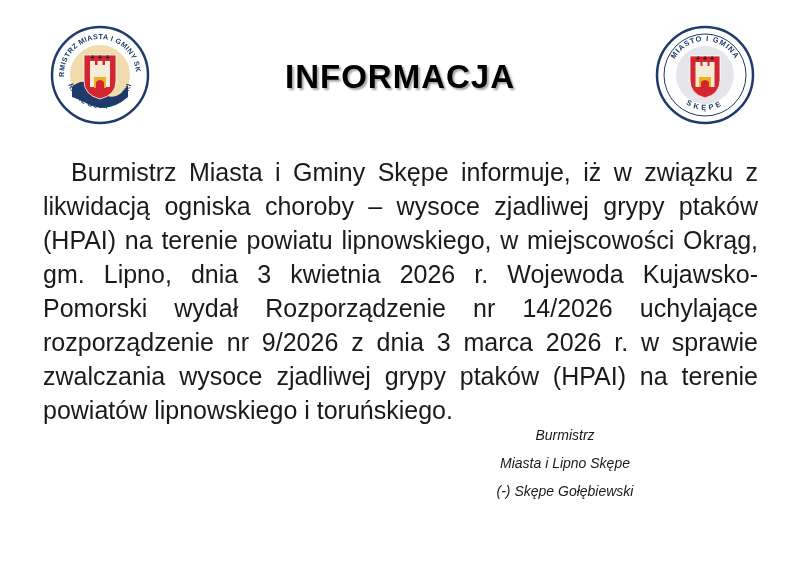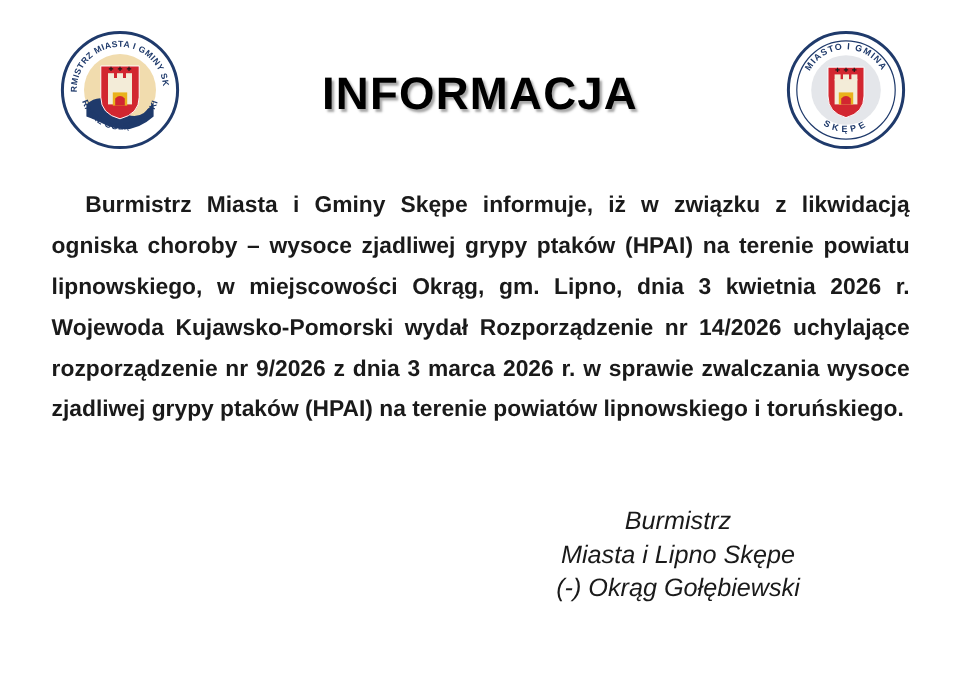--- a/index.html
+++ b/index.html
@@ -2,32 +2,32 @@
 <html><head>
 <meta charset="utf-8">
 <style>
   html, body { margin:0; padding:0; background:#ffffff; }
   body { width:800px; height:566px; position:relative; overflow:hidden; font-family:"Liberation Sans", sans-serif; color:#1a1a1a; }
   .logo { position:absolute; width:100px; height:100px; }
   .logo-left { left:50px; top:25px; }
   .logo-right { left:655px; top:25px; }
   .title {
     position:absolute; left:0; width:800px; top:58px; text-align:center;
-    font-family:"Liberation Sans", sans-serif; font-weight:bold; font-size:38px;
+    font-family:"Liberation Sans", sans-serif; font-weight:bold; font-size:33px;
     letter-spacing:1px; color:#000;
     text-shadow: 2px 2px 2px rgba(0,0,0,0.35);
   }
   .body-text {
     position:absolute; left:43px; top:155px; width:715px;
-    font-size:19px; line-height:34px; text-align:justify; color:#1a1a1a;font-weight:bold;
+    font-size:25px; line-height:34px; text-align:justify; color:#1a1a1a;
   }
   .body-text p { margin:0; text-indent:28px; }
   .signature {
     position:absolute; left:440px; top:421px; width:250px; text-align:center;
-    font-style:italic; font-size:21px; line-height:28px; color:#1a1a1a;
+    font-style:italic; font-size:14px; line-height:28px; color:#1a1a1a;
   }
   .signature div { white-space:nowrap; }
 </style>
 </head>
 <body>
 
 <div class="logo logo-left">
   <svg width="100" height="100" viewBox="0 0 100 100">
     <defs>
       <path id="lt-top" d="M 14 50 A 36 36 0 0 1 86 50"></path>
@@ -85,14 +85,14 @@
   </svg>
 </div>
 
 <div class="body-text">
   <p>Burmistrz Miasta i Gminy Skępe informuje, iż w związku z likwidacją ogniska choroby – wysoce zjadliwej grypy ptaków (HPAI) na terenie powiatu lipnowskiego, w miejscowości Okrąg, gm. Lipno, dnia 3 kwietnia 2026 r. Wojewoda Kujawsko-Pomorski wydał Rozporządzenie nr 14/2026 uchylające rozporządzenie nr 9/2026 z dnia 3 marca 2026 r. w sprawie zwalczania wysoce zjadliwej grypy ptaków (HPAI) na terenie powiatów lipnowskiego i toruńskiego.</p>
 </div>
 
 <div class="signature">
   <div>Burmistrz</div>
   <div>Miasta i Lipno Skępe</div>
-  <div>(-) Okrąg Gołębiewski</div>
+  <div>(-) Skępe Gołębiewski</div>
 </div>
 
 </body></html>

